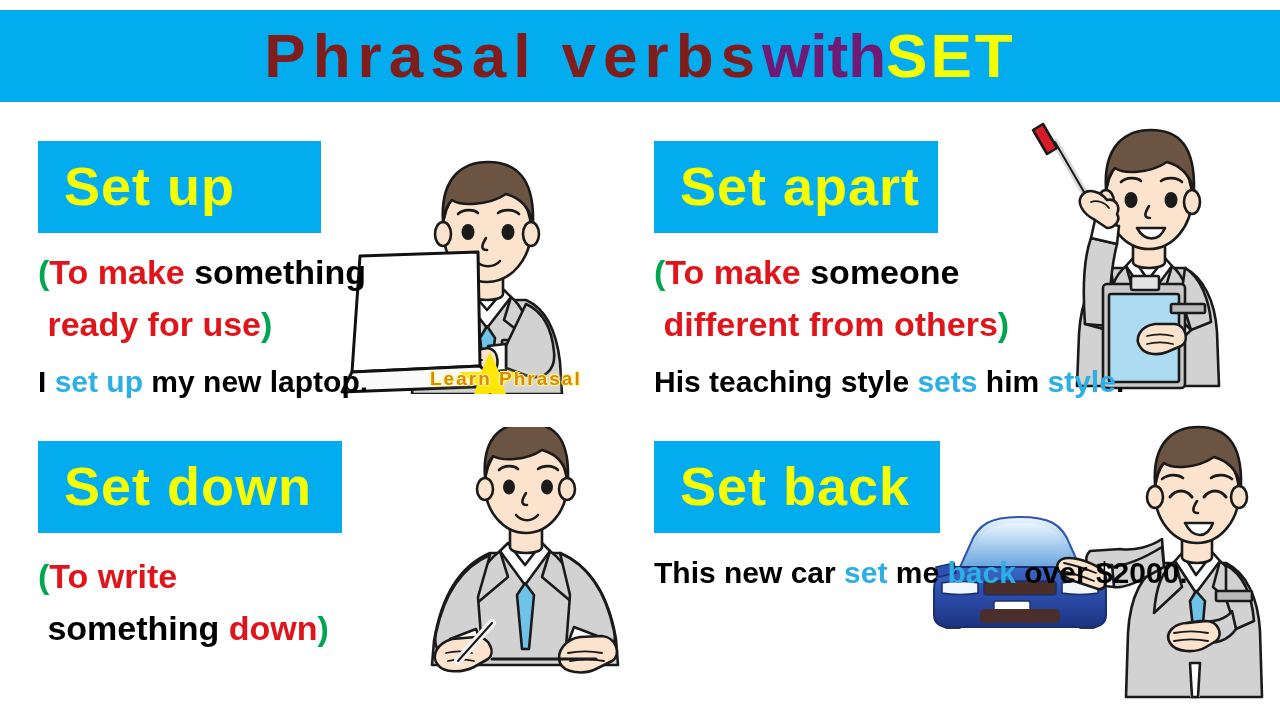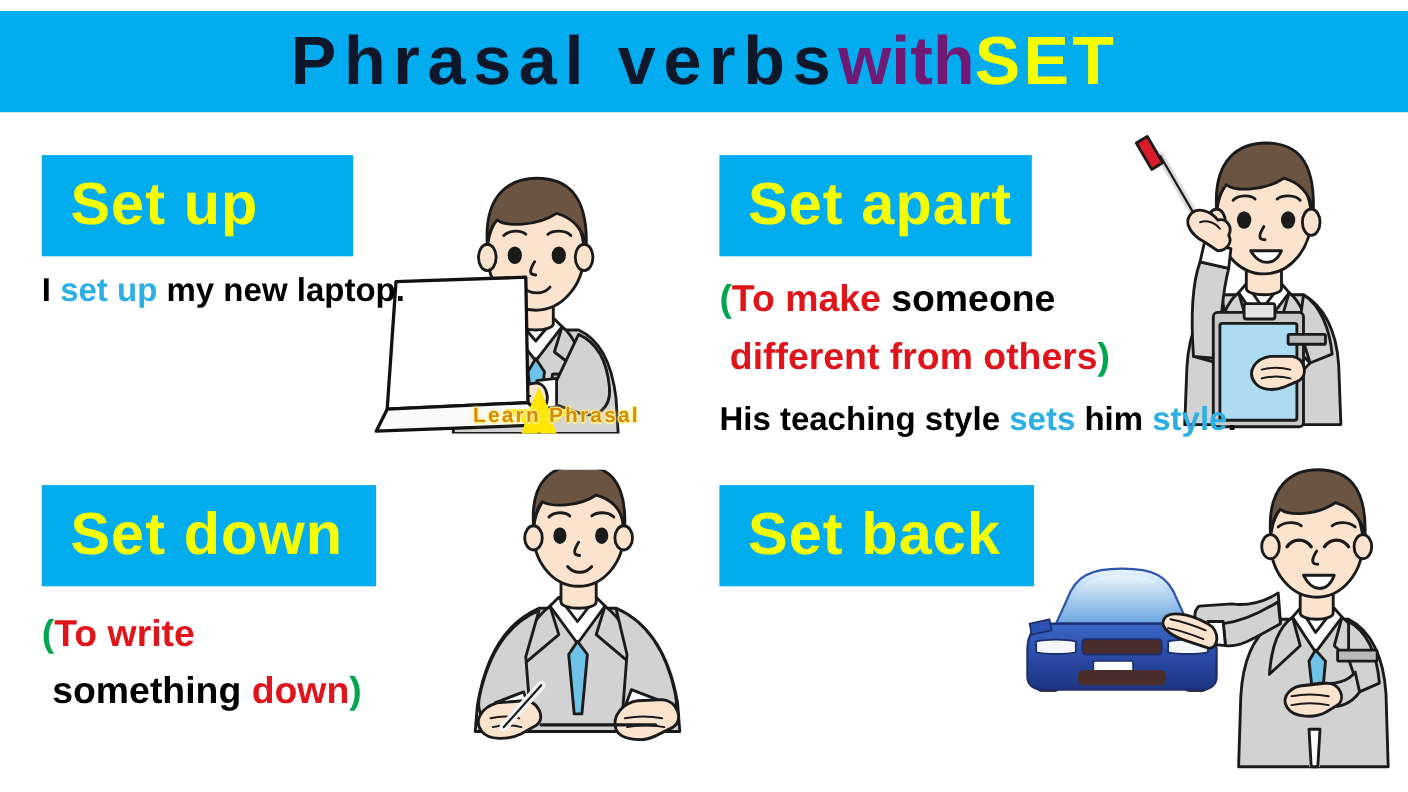--- a/index.html
+++ b/index.html
@@ -15,21 +15,21 @@
   .banner{
     position:absolute; left:0; top:10px; width:1280px; height:92px;
     background:#03ACEE;
     display:flex; align-items:center; justify-content:center;
   }
   .banner-title{
     font-size:62px; font-weight:bold; line-height:1;
     letter-spacing:1px; white-space:nowrap;
     font-family:"Liberation Sans", sans-serif;
   }
-  .banner-title .w1{ color:#0f172a; letter-spacing:7px; }
+  .banner-title .w1{ color:#7f1d1d; letter-spacing:7px; }
   .banner-title .w2{ color:#701a75; letter-spacing:0px; }
   .banner-title .w3{ color:#F6FF00; letter-spacing:3px; }
 
   
   .grid{ position:absolute; left:0; top:102px; width:1280px; height:618px; }
   .cell{ position:absolute; width:640px; height:309px; }
   .cell.q1{ left:0;   top:0; }
   .cell.q2{ left:640px; top:0; }
   .cell.q3{ left:0;   top:309px;text-decoration:underline; }
   .cell.q4{ left:640px; top:309px; }
@@ -149,20 +149,21 @@
             <path d="M30 142 L148 138 L150 252 L22 258 Z"></path>
             <path d="M22 258 L150 252 L170 272 L12 278 Z" fill="#FAFAFA"></path>
           </g>
 
           <polygon points="160,238 169,258 191,258 173,271 180,292 160,279 140,292 147,271 129,258 151,258" fill="#FFE600"></polygon>
         </svg>
       </div>
 
       <div class="textcol">
         <div class="badge">Set up</div>
+        <div class="definition"><span class="paren">(</span><span class="red">To make </span><span class="blk">something</span><br><span class="red">&nbsp;ready for use</span><span class="paren">)</span></div>
         <div class="example"><span class="blk">I </span><span class="cy">set up</span><span class="blk"> my new laptop.</span></div>
       </div>
     </div>
 
     <div class="cell q2">
 
       <div class="art" style="left:355px; top:6px; width:280px; height:290px;">
         <svg width="280" height="290" viewBox="0 0 280 290">
           <g stroke="#1a1a1a" stroke-width="2.6" stroke-linejoin="round" stroke-linecap="round">
 
@@ -372,20 +373,21 @@
             <path d="M124 218 C134 216 148 216 158 218" fill="none" stroke-width="1.8"></path>
             <path d="M124 226 C134 224 148 224 158 226" fill="none" stroke-width="1.8"></path>
 
             <rect x="166" y="176" width="36" height="10" rx="1.5" fill="#B9B9B9"></rect>
           </g>
         </svg>
       </div>
 
       <div class="textcol">
         <div class="badge">Set back</div>
+        <div class="example"><span class="blk">This new car </span><span class="cy">set</span><span class="blk"> me </span><span class="cy">back</span><span class="blk"> over $2000.</span></div>
       </div>
     </div>
 
   </div>
 
   <div class="watermark">Learn Phrasal</div>
 
 </div>
 
 </body></html>

